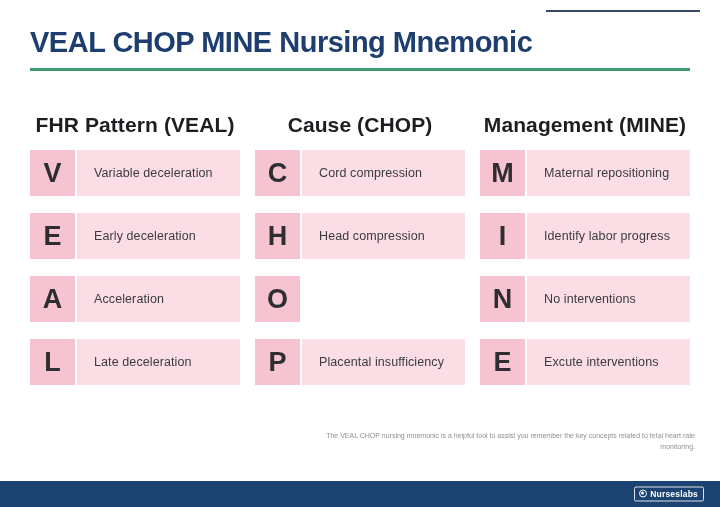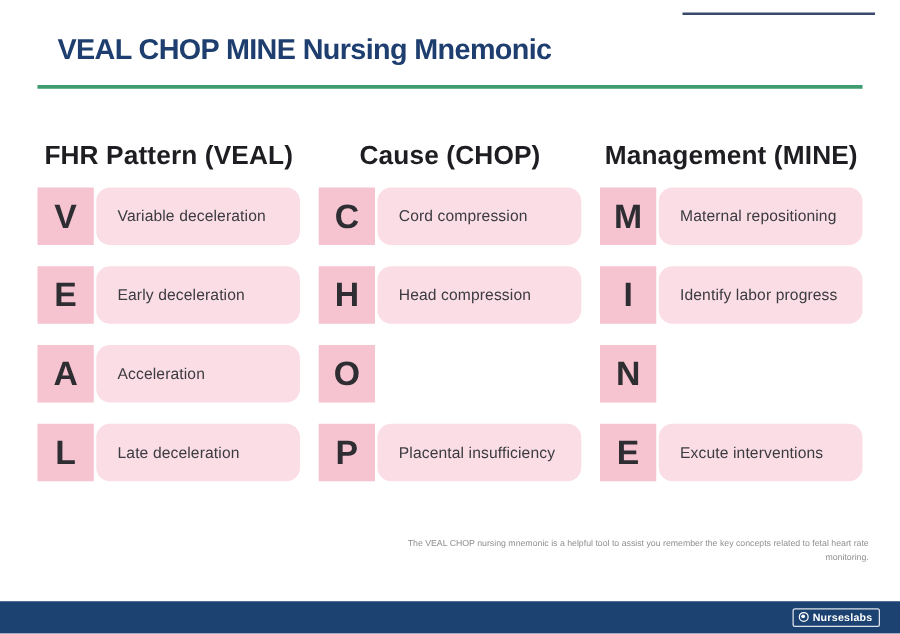--- a/index.html
+++ b/index.html
@@ -18,22 +18,22 @@
   html,body{background:#ffffff;}
   body{font-family:"Liberation Sans","DejaVu Sans",sans-serif;}
   .page{
     position:relative;width:720px;height:507px;background:#ffffff;overflow:hidden;
   }
   .top-line{
     position:absolute;left:546px;top:10px;width:154px;height:2px;
     background:#22355a;opacity:.9;
   }
   .title{
-    position:absolute;left:46px;top:26px;width:660px;
-    font-size:23px;font-weight:bold;letter-spacing:-0.5px;
+    position:absolute;left:30px;top:26px;width:660px;
+    font-size:29px;font-weight:bold;letter-spacing:-0.5px;
     color:var(--title-color);white-space:nowrap;
   }
   .rule{
     position:absolute;left:30px;top:68px;width:660px;height:3px;
     background:var(--rule-color);
   }
   .grid{
     position:absolute;left:30px;top:108px;width:660px;
     display:grid;grid-template-columns:210px 210px 210px;column-gap:15px;
   }
@@ -51,21 +51,20 @@
     width:45px;flex:0 0 45px;background:var(--letter-bg);
     display:flex;align-items:center;justify-content:center;
     font-size:27px;font-weight:bold;color:var(--letter-text);
   }
   .desc-cell{
     flex:1;background:var(--desc-bg);margin-left:2px;
     display:flex;align-items:center;
     padding-left:17px;padding-right:4px;
     font-size:12.5px;font-weight:500;color:var(--desc-text);
     letter-spacing:0.1px;
-    border-radius:11px;
   }
   .caption{
     position:absolute;right:25px;top:431px;width:400px;
     text-align:right;font-size:7px;line-height:1.5;
     color:var(--caption-text);
   }
   .footer-bar{
     position:absolute;left:0;bottom:0;width:720px;height:26px;
     background:var(--footer-bg);
   }
@@ -142,20 +141,21 @@
       <div class="row">
         <div class="letter-cell">M</div>
         <div class="desc-cell">Maternal repositioning</div>
       </div>
       <div class="row">
         <div class="letter-cell">I</div>
         <div class="desc-cell">Identify labor progress</div>
       </div>
       <div class="row">
         <div class="letter-cell">N</div>
+        <div class="desc-cell">No interventions</div>
       </div>
       <div class="row">
         <div class="letter-cell">E</div>
         <div class="desc-cell">Excute interventions</div>
       </div>
     </section>
 
   </div>
 
   <p class="caption">The VEAL CHOP nursing mnemonic is a helpful tool to assist you remember the key concepts related to fetal heart rate monitoring.</p>

